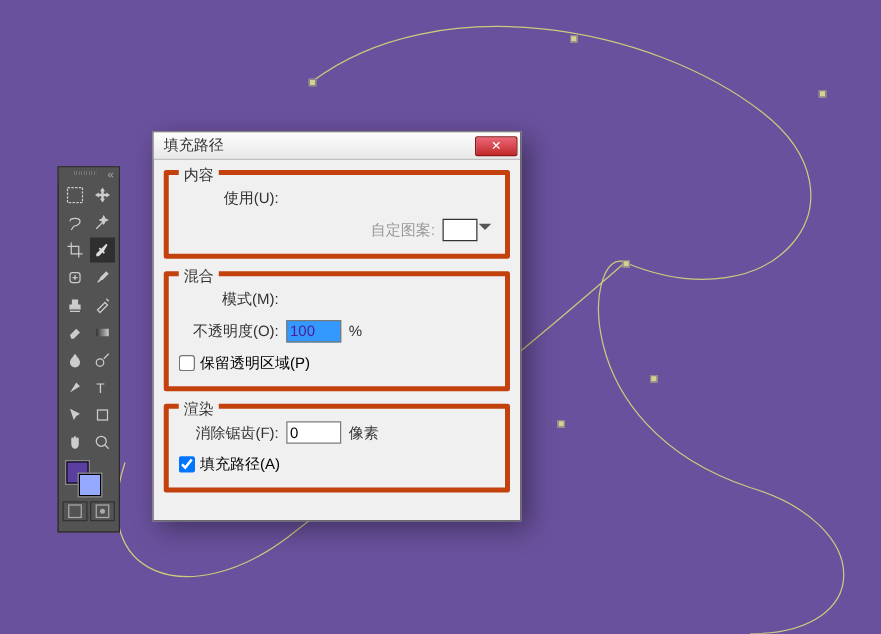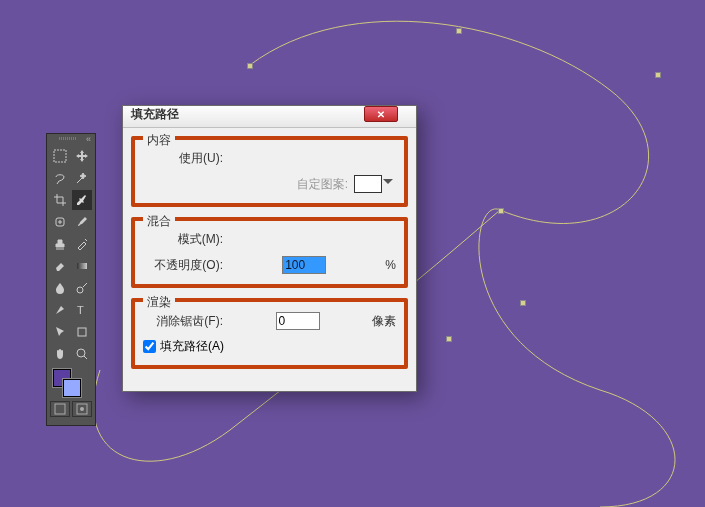--- a/index.html
+++ b/index.html
@@ -19,34 +19,34 @@
 .tool svg { width: 14px; height: 14px; }
 .swatches { padding: 4px 6px 2px; position: relative; height: 32px;}
 .sw-fg { position:absolute; left:6px; top:2px; width:18px; height:18px; background:#5a3fa0; border:1px solid #000; outline:1px solid #888;}
 .sw-bg { position:absolute; left:16px; top:12px; width:18px; height:18px; background:#94a9ff; border:1px solid #000; outline:1px solid #888;}
 .mode-row { display:flex; gap:2px; padding:2px 3px; }
 .mode { width:20px; height:16px; border:1px solid #333; background:#535353; display:flex; align-items:center; justify-content:center; }
 .mode svg{width:12px;height:12px;}
 
 
 .dialog { position: absolute; left: 122px; top: 105px; width: 295px; background: #f0f0f0; border: 1px solid #6b6b6b; box-shadow: 6px 6px 20px rgba(0,0,0,.4); }
-.titlebar { height: 22px; background: linear-gradient(#fdfdfd,#e8e8e8); display: flex; justify-content: space-between; padding: 0 18px 0 8px; border-bottom: 1px solid #c0c0c0; font-weight: bold; }
+.titlebar { height: 22px; background: linear-gradient(#fdfdfd,#e8e8e8); display: flex; align-items: center; justify-content: space-between; padding: 0 2px 0 8px; border-bottom: 1px solid #c0c0c0; }
 .titlebar .title { font-size: 12px; color: #333; }
 .close-btn { width: 34px; height: 16px; background: linear-gradient(#e67,#c12a2a); border: 1px solid #8a1818; border-radius: 2px; color: #fff; display:flex; align-items:center; justify-content:center; font-size:10px;}
 .dlg-body { padding: 8px 8px 12px; display: flex; gap: 8px; }
 .dlg-left { flex: 1; }
 .dlg-right { width: 64px; display: flex; flex-direction: column; gap: 6px; padding-top: 4px;}
 .groupbox { border: 4px solid #c2410c; border-radius: 2px; padding: 10px 8px 10px 8px; margin-bottom: 10px; position: relative; }
 .groupbox > .legend { position: absolute; top: -8px; left: 8px; background: #f0f0f0; padding: 0 4px; font-size: 12px; color: #333; }
-.row { display: flex; align-items: center; gap: 6px; margin-bottom: 8px; font-size: 12px; color: #333; justify-content: space-between; }
+.row { display: flex; align-items: center; gap: 6px; margin-bottom: 8px; font-size: 12px; color: #333; }
 .row:last-child{margin-bottom:0;}
 .row .lbl { text-align: right; width: 80px; }
 select.combo { width: 96px; height: 20px; font-size: 12px; border: 1px solid #7a7a7a; background: #fff; }
 input.txt { width: 44px; height: 18px; font-size: 12px; border: 1px solid #7a7a7a; padding: 0 2px; }
-input.txt.sel { background: #3399ff; color: #0f172a; }
+input.txt.sel { background: #3399ff; color: #4c1d95; }
 .pattern-swatch { width: 28px; height: 18px; border: 1px solid #333; background: #fff; position:relative; }
 .pattern-swatch::after{content:""; position:absolute; right:-12px; top:3px; border:5px solid transparent; border-top-color:#555;}
 .chk { display:flex; align-items:center; gap:4px; font-size:12px; }
 .chk input{width:13px;height:13px;}
 .btn { height: 20px; border: 1px solid #707070; background: linear-gradient(#fdfdfd,#e4e4e4); border-radius: 3px; font-size: 12px; color: #222; cursor: default; display:flex;align-items:center;justify-content:center;}
 .btn.default { border: 1px solid #2a6fb5; box-shadow: 0 0 0 1px #7ab3e8 inset; }
 .unit { font-size: 12px; color: #333; }
 </style>
 </head>
 <body>
@@ -222,20 +222,24 @@
       <div class="groupbox">
         <div class="legend">混合</div>
         <div class="row">
           <span class="lbl">模式(M):</span>
         </div>
         <div class="row">
           <span class="lbl">不透明度(O):</span>
           <input class="txt sel" value="100" style="">
           <span class="unit">%</span>
         </div>
+        <label class="chk">
+          <input type="checkbox" style="">
+          <span>保留透明区域(P)</span>
+        </label>
       </div>
 
       <div class="groupbox">
         <div class="legend">渲染</div>
         <div class="row">
           <span class="lbl">消除锯齿(F):</span>
           <input class="txt" value="0" style="">
           <span class="unit">像素</span>
         </div>
         <label class="chk">

